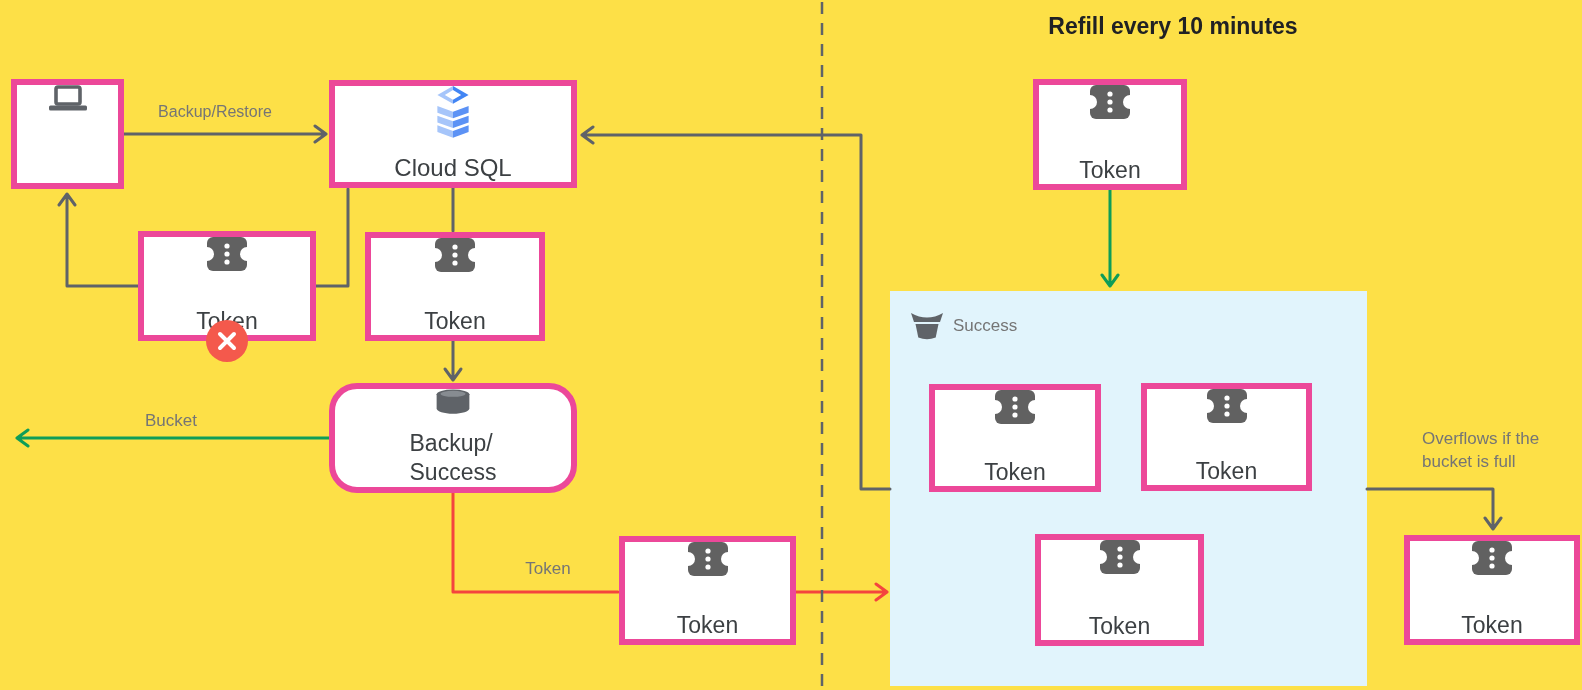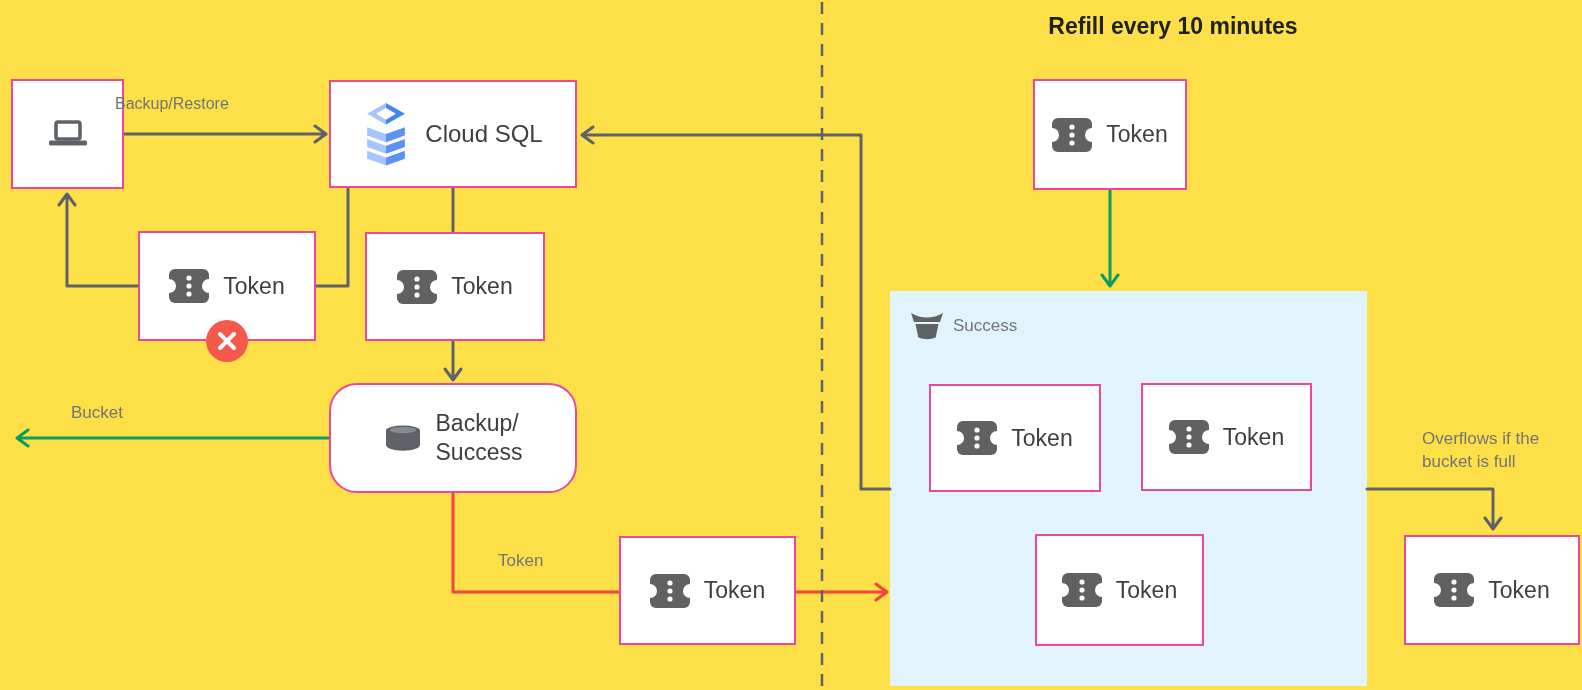--- a/index.html
+++ b/index.html
@@ -2,30 +2,30 @@
 <html><head>
 <meta charset="utf-8">
 <style>
   html,body{margin:0;padding:0;background:#fff;}
   #canvas{
     position:relative;width:1582px;height:690px;background:#fde047;
     font-family:"Liberation Sans", sans-serif;overflow:hidden;
   }
   #wires{position:absolute;left:0;top:0;z-index:2;}
   .node{
-    position:absolute;background:#fff;border:2px solid #ec4899;box-sizing:border-box;
-    display:flex;align-items:center;justify-content:center;gap:14px;z-index:3;
+    position:absolute;background:#fff;border:6px solid #ec4899;box-sizing:border-box;
+    display:flex;align-items:center;justify-content:space-between;gap:14px;z-index:3;flex-direction:column;
   }
   .node-label{font-size:23px;color:#3C4043;white-space:nowrap;}
   .cloudsql-label{font-size:24px;}
   .br-text{font-size:23px;color:#3C4043;line-height:29px;}
   .edge-label{
     position:absolute;font-size:17px;color:#757575;z-index:4;white-space:nowrap;
   }
-  .center{}
+  .center{text-align:center;margin-top:8px;}
   #bucket{
     position:absolute;left:890px;top:291px;width:477px;height:395px;
     background:#E1F4FC;z-index:1;
   }
   #bucket-tag{
     position:absolute;left:910px;top:311px;display:flex;align-items:center;gap:9px;z-index:3;
   }
   #bucket-tag .tag-text{font-size:17px;color:#757575;}
   #title{
     position:absolute;left:973px;top:13px;width:400px;text-align:center;

